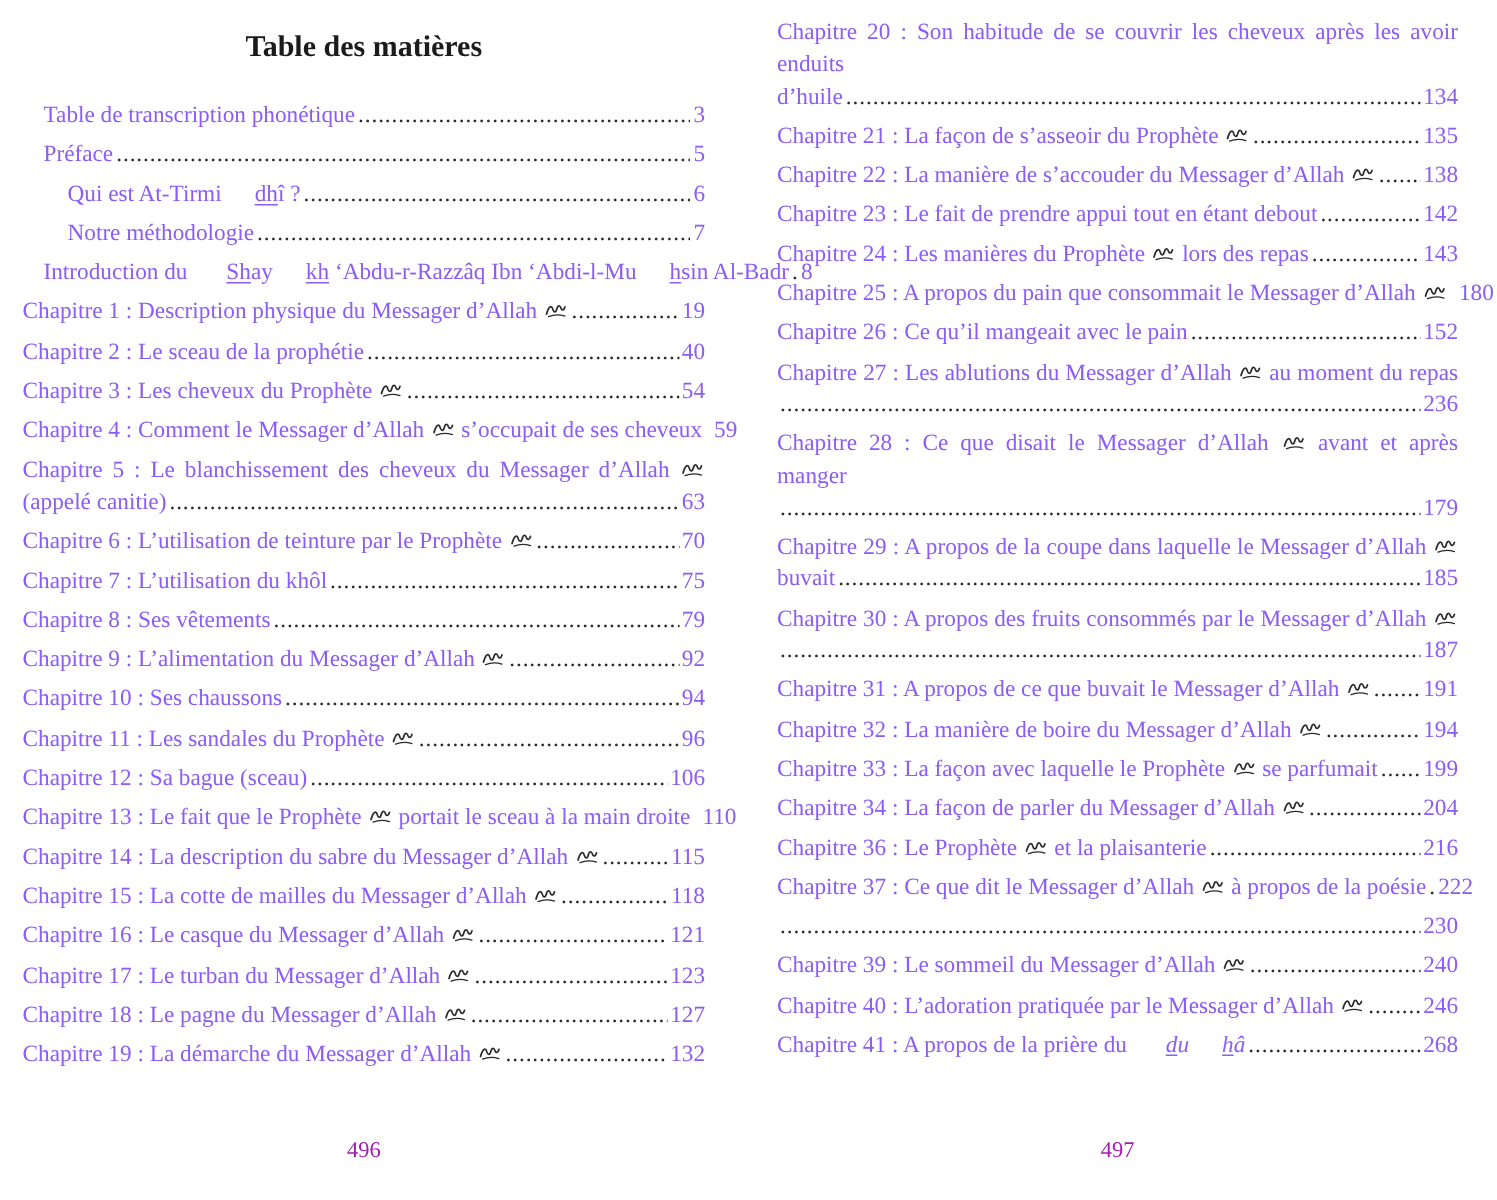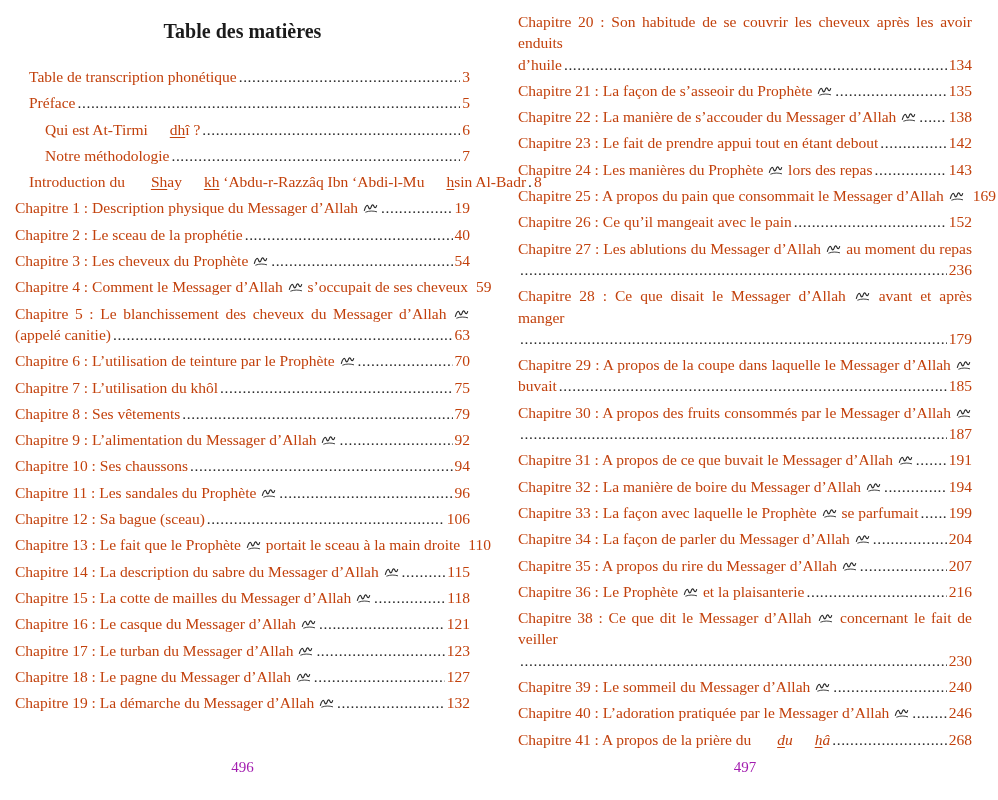--- a/index.html
+++ b/index.html
@@ -21,21 +21,21 @@
     font-size: 20px; font-weight: 700; color:#1b1b1b;
   }
   .toc-list { position: absolute; }
   .toc-list-left  { top: 66px; left: 15px; width: 455px; }
   .toc-list-right { top: 11px; left: 19px; width: 454px; }
 
   .entry { margin-bottom: 5px; }
   .entry.ind1 { padding-left: 14px; }
   .entry.ind2 { padding-left: 30px; }
 
-  .row { font-size: 15.5px; line-height: 21.3px; color:#c2410c; }
+  .row { font-size: 15.5px; line-height: 21.3px; color:#8b5cf6; }
   .row.full { text-align: justify; text-align-last: justify; }
   .row.leader { display: flex; align-items: baseline; }
   .row.leader .txt { white-space: nowrap; }
   .row.full .txt { white-space: normal; }
 
   .dots {
     flex: 1 1 0; min-width: 4px;
     overflow: hidden; white-space: nowrap;
     margin: 0 2px 0 2px;
   }
@@ -328,21 +328,21 @@
             <span class="pg">143</span>
           </div>
         </div>
         <div class="entry">
           <div class="row leader nodots">
             <span class="txt">Chapitre 25 : A propos du pain que consommait le Messager d’Allah <span class="saw"><svg width="15" height="12" viewBox="0 0 22 15">
                   <path d="M2 11 C4 3 7 2 8 6 C9 9.5 11 10 12 6 C13 2 15 2 16 5 C17 8 19 7.5 20 4" fill="none" stroke="#2a2a2a" stroke-width="1.7" stroke-linecap="round"></path>
                   <path d="M4 13.5 C9 11.5 15 11.5 20 13" fill="none" stroke="#2a2a2a" stroke-width="1.3" stroke-linecap="round"></path>
                 </svg></span></span>
             <span class="dots"></span>
-            <span class="pg">169</span>
+            <span class="pg">180</span>
           </div>
         </div>
         <div class="entry">
           <div class="row leader">
             <span class="txt">Chapitre 26 : Ce qu’il mangeait avec le pain</span>
             <span class="dots"></span>
             <span class="pg">152</span>
           </div>
         </div>
         <div class="entry">
@@ -424,43 +424,39 @@
             <span class="txt">Chapitre 34 : La façon de parler du Messager d’Allah <span class="saw"><svg width="15" height="12" viewBox="0 0 22 15">
                   <path d="M2 11 C4 3 7 2 8 6 C9 9.5 11 10 12 6 C13 2 15 2 16 5 C17 8 19 7.5 20 4" fill="none" stroke="#2a2a2a" stroke-width="1.7" stroke-linecap="round"></path>
                   <path d="M4 13.5 C9 11.5 15 11.5 20 13" fill="none" stroke="#2a2a2a" stroke-width="1.3" stroke-linecap="round"></path>
                 </svg></span></span>
             <span class="dots"></span>
             <span class="pg">204</span>
           </div>
         </div>
         <div class="entry">
           <div class="row leader">
-            <span class="txt">Chapitre 35 : A propos du rire du Messager d’Allah <span class="saw"><svg width="15" height="12" viewBox="0 0 22 15">
-                  <path d="M2 11 C4 3 7 2 8 6 C9 9.5 11 10 12 6 C13 2 15 2 16 5 C17 8 19 7.5 20 4" fill="none" stroke="#2a2a2a" stroke-width="1.7" stroke-linecap="round"></path>
-                  <path d="M4 13.5 C9 11.5 15 11.5 20 13" fill="none" stroke="#2a2a2a" stroke-width="1.3" stroke-linecap="round"></path>
-                </svg></span></span>
-            <span class="dots"></span>
-            <span class="pg">207</span>
-          </div>
-        </div>
-        <div class="entry">
-          <div class="row leader">
             <span class="txt">Chapitre 36 : Le Prophète <span class="saw"><svg width="15" height="12" viewBox="0 0 22 15">
                   <path d="M2 11 C4 3 7 2 8 6 C9 9.5 11 10 12 6 C13 2 15 2 16 5 C17 8 19 7.5 20 4" fill="none" stroke="#2a2a2a" stroke-width="1.7" stroke-linecap="round"></path>
                   <path d="M4 13.5 C9 11.5 15 11.5 20 13" fill="none" stroke="#2a2a2a" stroke-width="1.3" stroke-linecap="round"></path>
                 </svg></span> et la plaisanterie</span>
             <span class="dots"></span>
             <span class="pg">216</span>
           </div>
         </div>
         <div class="entry">
-          <div class="row full"><span class="txt">Chapitre 38 : Ce que dit le Messager d’Allah <span class="saw"><svg width="15" height="12" viewBox="0 0 22 15">
-                  <path d="M2 11 C4 3 7 2 8 6 C9 9.5 11 10 12 6 C13 2 15 2 16 5 C17 8 19 7.5 20 4" fill="none" stroke="#2a2a2a" stroke-width="1.7" stroke-linecap="round"></path>
-                  <path d="M4 13.5 C9 11.5 15 11.5 20 13" fill="none" stroke="#2a2a2a" stroke-width="1.3" stroke-linecap="round"></path>
-                </svg></span> concernant le fait de veiller</span></div>
+          <div class="row leader">
+            <span class="txt">Chapitre 37 : Ce que dit le Messager d’Allah <span class="saw"><svg width="15" height="12" viewBox="0 0 22 15">
+                  <path d="M2 11 C4 3 7 2 8 6 C9 9.5 11 10 12 6 C13 2 15 2 16 5 C17 8 19 7.5 20 4" fill="none" stroke="#2a2a2a" stroke-width="1.7" stroke-linecap="round"></path>
+                  <path d="M4 13.5 C9 11.5 15 11.5 20 13" fill="none" stroke="#2a2a2a" stroke-width="1.3" stroke-linecap="round"></path>
+                </svg></span> à propos de la poésie</span>
+            <span class="dots"></span>
+            <span class="pg">222</span>
+          </div>
+        </div>
+        <div class="entry">
           <div class="row leader">
             <span class="txt"></span>
             <span class="dots"></span>
             <span class="pg">230</span>
           </div>
         </div>
         <div class="entry">
           <div class="row leader">
             <span class="txt">Chapitre 39 : Le sommeil du Messager d’Allah <span class="saw"><svg width="15" height="12" viewBox="0 0 22 15">
                   <path d="M2 11 C4 3 7 2 8 6 C9 9.5 11 10 12 6 C13 2 15 2 16 5 C17 8 19 7.5 20 4" fill="none" stroke="#2a2a2a" stroke-width="1.7" stroke-linecap="round"></path>

